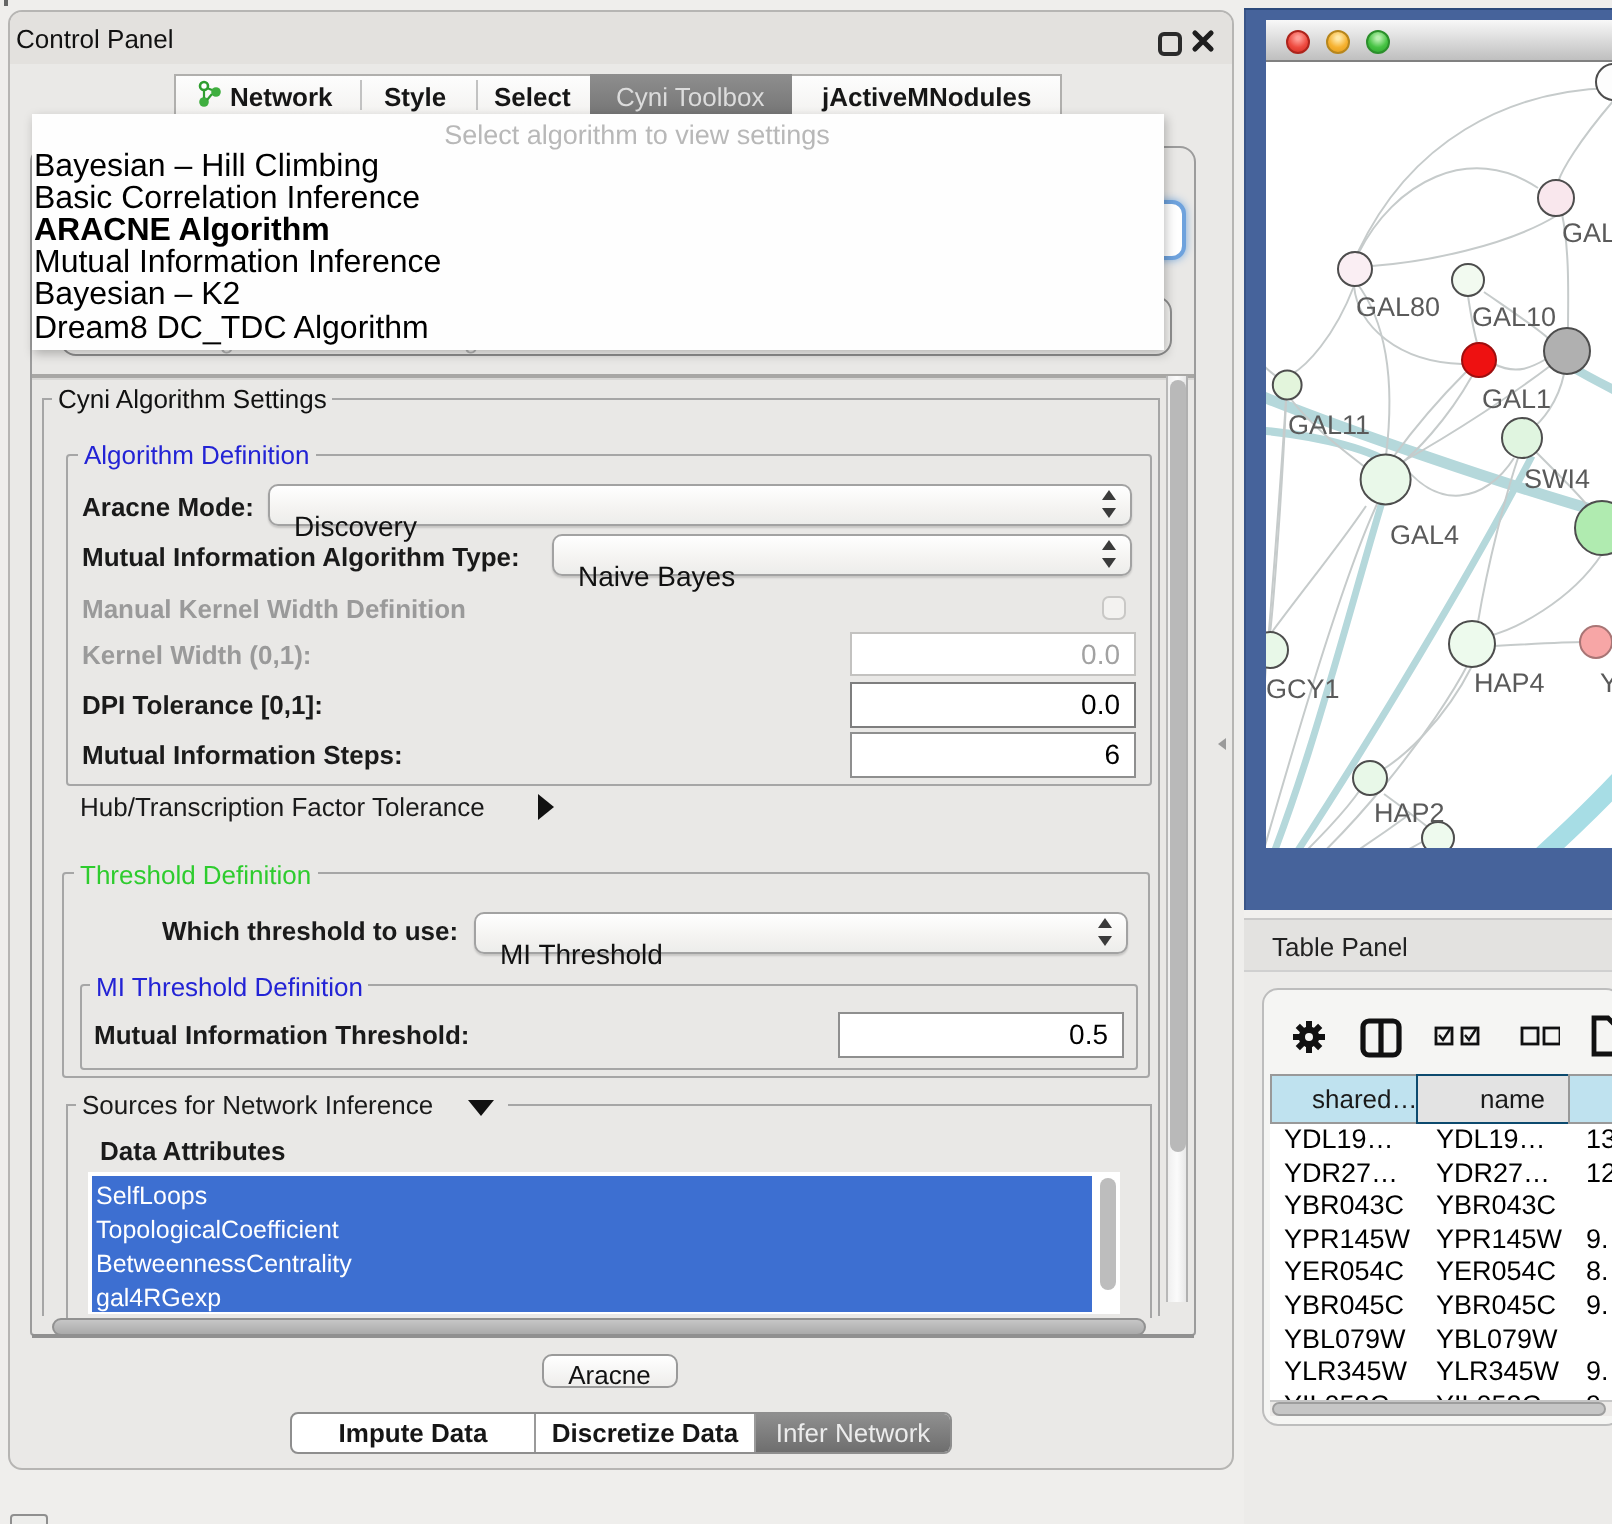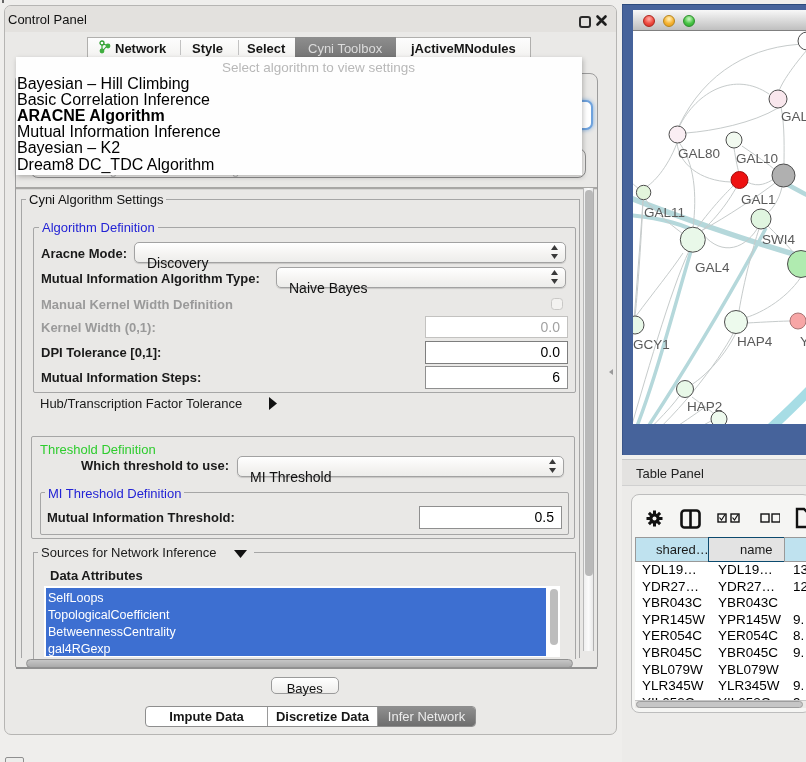--- a/index.html
+++ b/index.html
@@ -93,21 +93,21 @@
 <div class="fld" style="left:425px;top:365.5px;width:143px;height:23px;border:1px solid #8f8f8f;box-sizing:border-box;color:#000;">
     <span>6</span>
   </div>
 
 <div class="abs" style="left:40px;top:396px;font-size:13px;color:#1a1a1a;">Hub/Transcription Factor Tolerance</div>
 <svg class="abs" style="left:268px;top:397px" width="10" height="13" viewBox="0 0 10 13">
     <path d="M1 0 L9 6.5 L1 13 Z" fill="#111"></path>
   </svg>
 
 <div class="abs" style="left:31px;top:436px;width:542px;height:101px;border:1px solid #a6a6a6;border-radius:2px;"></div>
-<div class="gtitle" style="left:37px;top:430px;color:#2ecc2e;margin-top:12px;">Threshold Definition</div>
+<div class="gtitle" style="left:37px;top:430px;color:#2ecc2e;">Threshold Definition</div>
 
 <div class="lbl" style="left:81px;top:458px;">Which threshold to use:</div>
 <div class="combo" style="left:237px;top:455.5px;width:325px;height:19px;">
   <span class="ct">MI Threshold</span>
   <svg class="abs" style="right:6px;top:2.5px" width="9" height="14" viewBox="0 0 9 14">
       <path d="M4.5 0 L8 5 L1 5 Z" fill="#3a3a3a"></path>
       <path d="M4.5 14 L8 9 L1 9 Z" fill="#3a3a3a"></path>
     </svg>
 </div>
 
@@ -136,21 +136,21 @@
 <div class="abs" style="left:583px;top:188px;width:11px;height:463px;background:linear-gradient(90deg,#efefef,#fbfbfb 50%,#e8e8e8);border-left:1px solid #b8b8b8;border-right:1px solid #b0b0b0;box-sizing:border-box;"></div>
 <div class="abs" style="left:584.5px;top:190px;width:8px;height:386px;background:#b9b9b9;border-radius:4.5px;"></div>
 
 <div class="abs" style="left:16px;top:667px;width:581px;height:1.5px;background:#909090;"></div>
 
 <div class="abs" style="left:15.5px;top:57px;width:566px;height:118px;background:#fefefe;box-shadow:1px 2px 5px rgba(0,0,0,0.25);"></div>
 <div class="abs" style="left:15.5px;top:60px;width:606px;text-align:center;font-size:13.5px;color:#b8b8b8;">Select algorithm to view settings</div>
 <div class="abs" style="left:17px;top:75.5px;font-size:16px;color:#000;line-height:16.2px;white-space:nowrap;">Bayesian – Hill Climbing<br>Basic Correlation Inference<br><b>ARACNE Algorithm</b><br>Mutual Information Inference<br>Bayesian – K2<br>Dream8 DC_TDC Algorithm</div>
 
 <div class="abs" style="left:271px;top:676.5px;width:67.5px;height:17.5px;border:1px solid #9a9a9a;border-radius:5px;background:linear-gradient(#ffffff,#eeedeb);box-sizing:border-box;text-align:center;">
-<span style="font-size:13px;color:#111;position:relative;top:1px;">Bayes</span></div>
+<span style="font-size:13px;color:#111;position:relative;top:1px;">Aracne</span></div>
 
 <div class="abs" style="left:145px;top:705.5px;width:331px;height:21.5px;border:1px solid #8e8e8e;border-radius:4px;background:#fff;box-sizing:border-box;display:flex;overflow:hidden;">
   <div style="width:122px;text-align:center;font-size:13px;font-weight:bold;color:#161616;line-height:20px;border-right:1px solid #9a9a9a;box-sizing:border-box;">Impute Data</div>
   <div style="width:110px;text-align:center;font-size:13px;font-weight:bold;color:#161616;line-height:20px;border-right:1px solid #9a9a9a;box-sizing:border-box;">Discretize Data</div>
   <div style="flex:1;text-align:center;font-size:13px;color:#ececec;line-height:20px;background:linear-gradient(#8f8f8f,#6e6e6e);">Infer Network</div>
 </div>
 
 <div class="abs" style="left:5px;top:757px;width:19px;height:8px;border:1.5px solid #8f8f8f;background:#ededeb;border-radius:2px;box-sizing:border-box;"></div>
 
 <div class="abs" style="left:609px;top:369px;width:4px;height:6px;background:#9a9a9a;clip-path:polygon(100% 0,0 50%,100% 100%);"></div>

